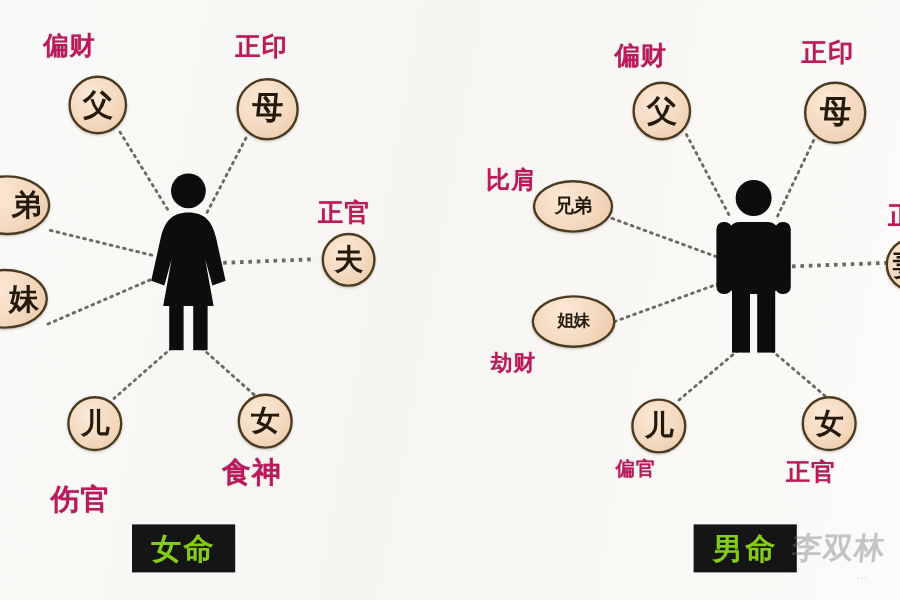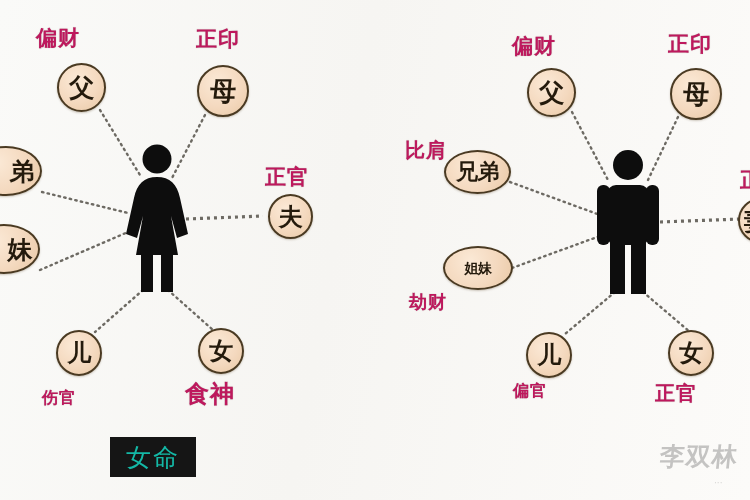--- a/index.html
+++ b/index.html
@@ -60,22 +60,22 @@
     font-weight: 700;
     white-space: nowrap;
     letter-spacing: 1px;
     text-shadow: 0 0 1px rgba(40,30,15,0.35);
   }
 
   
   .caption {
     position: absolute;
     background: #151515;
-    color: #14b8a6;
-    font-weight: 400;
+    color: #84cc16;
+    font-weight: 700;
     display: flex;
     align-items: center;
     justify-content: center;
     letter-spacing: 2px;
     box-sizing: border-box;
     text-align: right;
   }
 
   
   .person { position: absolute; }
@@ -162,21 +162,21 @@
   </div>
 
   <div class="tag" style="left:265px; top:163px; font-size:21px;">正官</div>
   <div class="node circ" style="left:268px; top:194px; width:45px; height:45px; font-size:24px;">
     <span class="glyph">夫</span>
   </div>
 
   <div class="node circ" style="left:56px; top:330px; width:46px; height:46px; font-size:24px;">
     <span class="glyph">儿</span>
   </div>
-  <div class="tag" style="left:42px; top:388px; font-size:16px;">伤官</div>
+  <div class="tag" style="left:42px; top:400px; font-size:24px;">伤官</div>
 
   <div class="node circ" style="left:198px; top:328px; width:46px; height:46px; font-size:24px;">
     <span class="glyph">女</span>
   </div>
   <div class="tag" style="left:185px; top:378px; font-size:24px;">食神</div>
 
   <div class="caption" style="left:110px; top:437px; width:86px; height:40px; font-size:25px;">女命</div>
 
   <div class="person" style="left:594px; top:148px; width:68px; height:146px;">
     <svg viewBox="0 0 68 146" width="68" height="146" xmlns="http://www.w3.org/2000/svg">
@@ -193,21 +193,21 @@
   <div class="node circ" style="left:527px; top:68px; width:49px; height:49px; font-size:25px;">
     <span class="glyph">父</span>
   </div>
 
   <div class="tag" style="left:668px; top:30px; font-size:21px;">正印</div>
   <div class="node circ" style="left:670px; top:68px; width:52px; height:52px; font-size:26px;">
     <span class="glyph">母</span>
   </div>
 
   <div class="tag" style="left:405px; top:122px; font-size:20px;margin-top:15px;">比肩</div>
-  <div class="node ellip" style="left:444px; top:150px; width:67px; height:44px; font-size:22px;">
+  <div class="node ellip" style="left:444px; top:150px; width:67px; height:44px; font-size:16px;">
     <span class="glyph">兄弟</span>
   </div>
 
   <div class="node ellip" style="left:443px; top:246px; width:70px; height:44px; font-size:14px;">
     <span class="glyph">姐妹</span>
   </div>
   <div class="tag" style="left:409px; top:290px; font-size:18px;">劫财</div>
 
   <div class="tag" style="left:740px; top:166px; font-size:21px;">正财</div>
   <div class="node circ" style="left:738px; top:198px; width:45px; height:45px; font-size:24px; justify-content:flex-start; padding-left:4px;">
@@ -217,17 +217,18 @@
   <div class="node circ" style="left:526px; top:332px; width:46px; height:46px; font-size:24px;">
     <span class="glyph">儿</span>
   </div>
   <div class="tag" style="left:513px; top:381px; font-size:16px;">偏官</div>
 
   <div class="node circ" style="left:668px; top:330px; width:46px; height:46px; font-size:24px;">
     <span class="glyph">女</span>
   </div>
   <div class="tag" style="left:655px; top:380px; font-size:20px;">正官</div>
 
+  <div class="caption" style="left:578px; top:437px; width:86px; height:40px; font-size:25px;">男命</div>
 
   <div class="watermark" style="left:660px; top:440px; font-size:25px;">李双林</div>
   <div class="wm-dot" style="left:714px; top:478px;">···</div>
 
 </div>
 
 </body></html>

